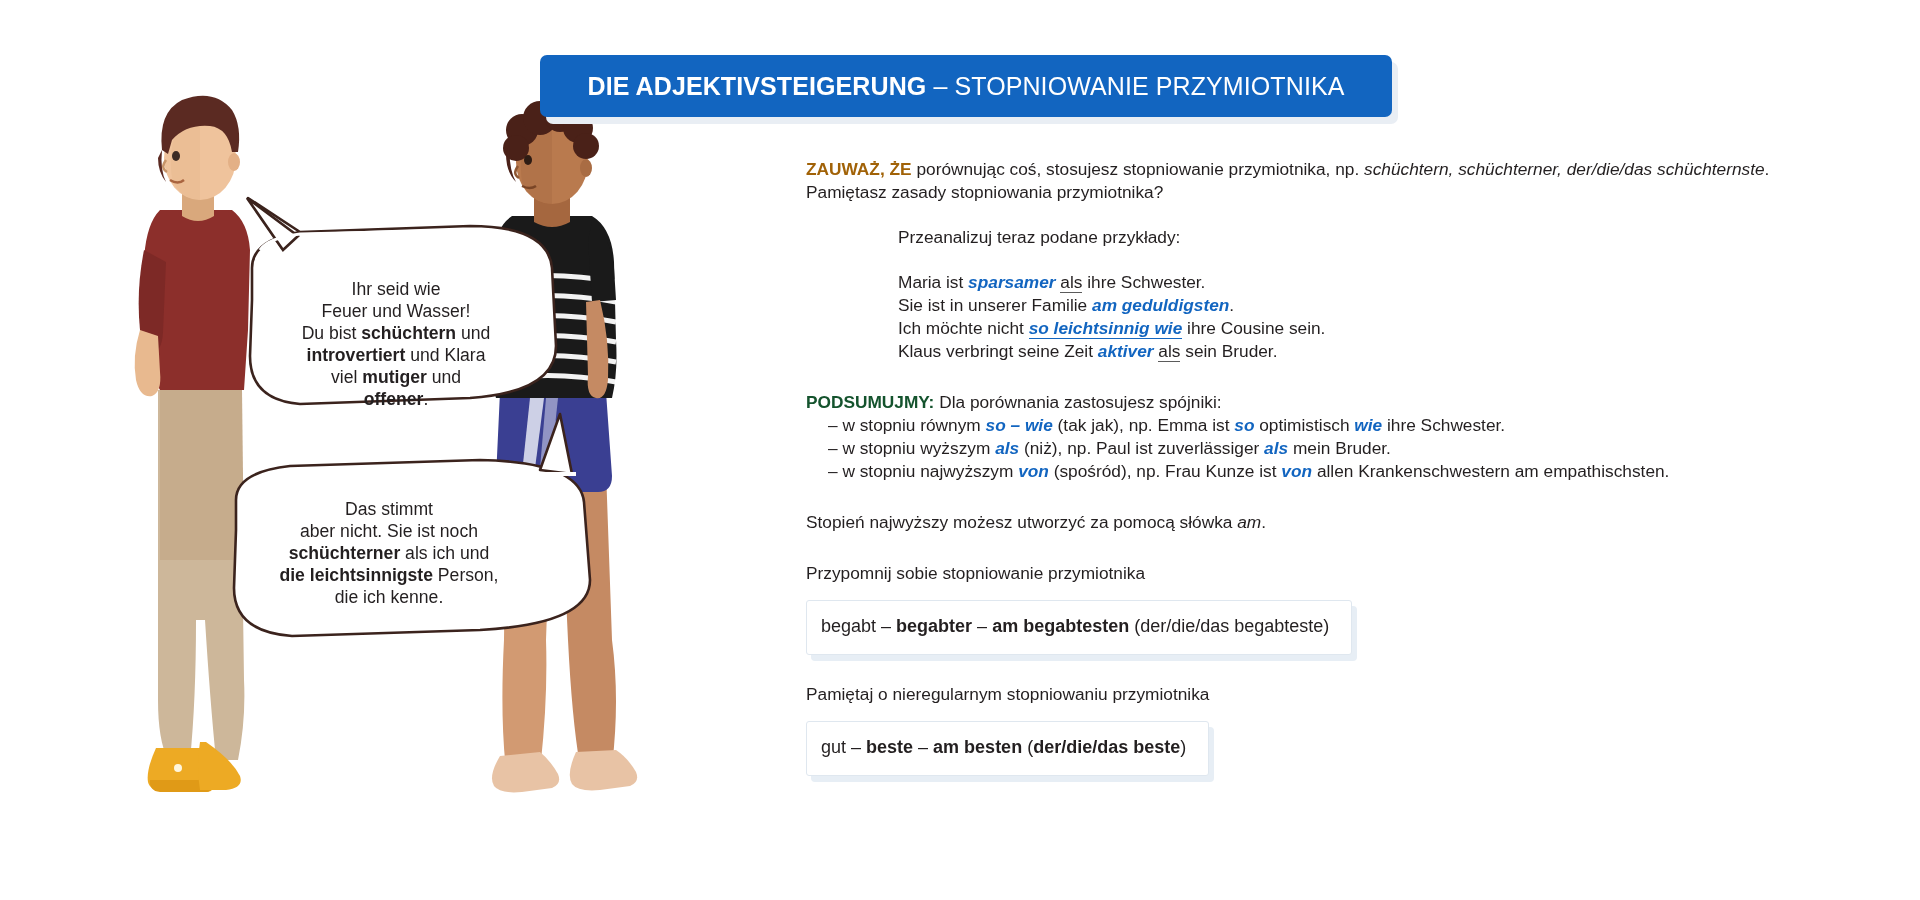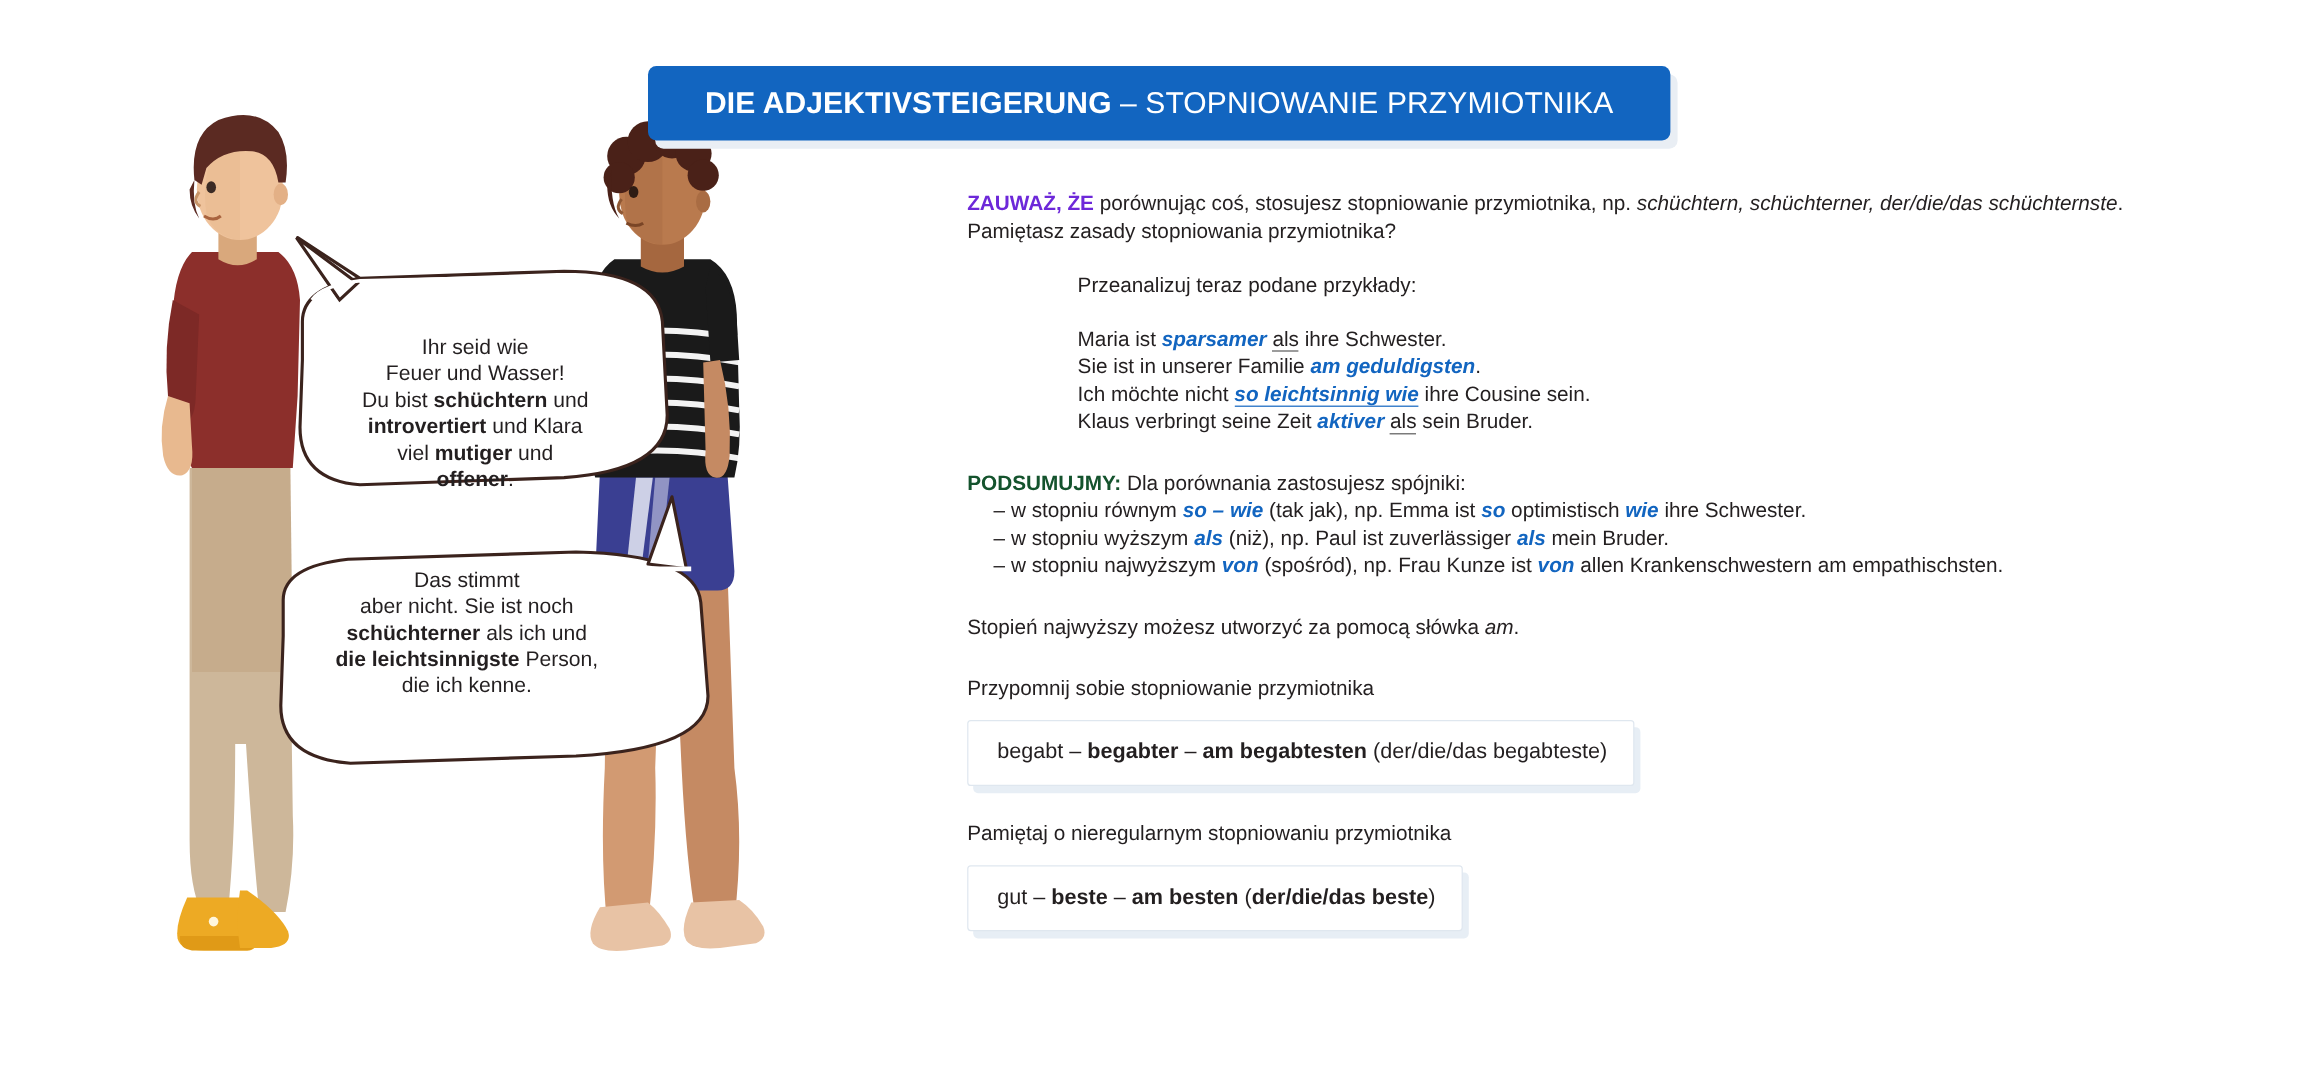--- a/index.html
+++ b/index.html
@@ -40,21 +40,21 @@
   .content{
     position:absolute;left:806px;top:158px;width:1080px;
     font-size:17.3px;line-height:1.33;
   }
   .p{margin:0 0 0 0;}
   .indent{margin-left:92px;}
   .gap-sm{height:15px;}
   .gap-md{height:22px;}
   .gap-lg{height:28px;}
 
-  .lead-label{color:#6d28d9;font-weight:bold;}
+  .lead-label{color:#a16207;font-weight:bold;}
   .sum-label{color:#14532d;font-weight:bold;}
   .bl{color:#1265c0;font-weight:bold;font-style:italic;}
   .bl-u{color:#1265c0;font-weight:bold;font-style:italic;
         border-bottom:1.5px solid #1265c0;}
   .it{font-style:italic;}
   .u{border-bottom:1.3px solid #5b5b5b;}
 
   .ex-line{white-space:nowrap;}
   .dash-line{white-space:nowrap;}
   .dash-list{margin-left:22px;}
@@ -63,35 +63,35 @@
   .box-wrap{position:relative;display:inline-block;}
   .box-shadow{
     position:absolute;left:5px;top:6px;right:-5px;bottom:-6px;
     background:#e7eef5;border-radius:4px;
   }
   .box{
     position:relative;
     background:#ffffff;
     border:1px solid #dfe7ef;
     border-radius:3px;
-    padding:14px 22px 15px 24px;
+    padding:14px 22px 15px 14px;
     font-size:18px;
     white-space:nowrap;
   }
   .box b{font-weight:bold;}
   .bubble-text{
     position:absolute;
     text-align:center;
     font-size:17.6px;
     line-height:1.255;
     color:#231f20;
   }
   .bubble-text b{font-weight:bold;}
   #bubble1-text{left:255px;top:278px;width:282px;}
-  #bubble2-text{left:248px;top:472px;width:282px;}
+  #bubble2-text{left:248px;top:498px;width:282px;}
 
   .art{position:absolute;left:0;top:0;}
 </style>
 </head>
 <body>
 
 <div class="page">
 
   <svg class="art" width="700" height="900" viewBox="0 0 700 900">
 

